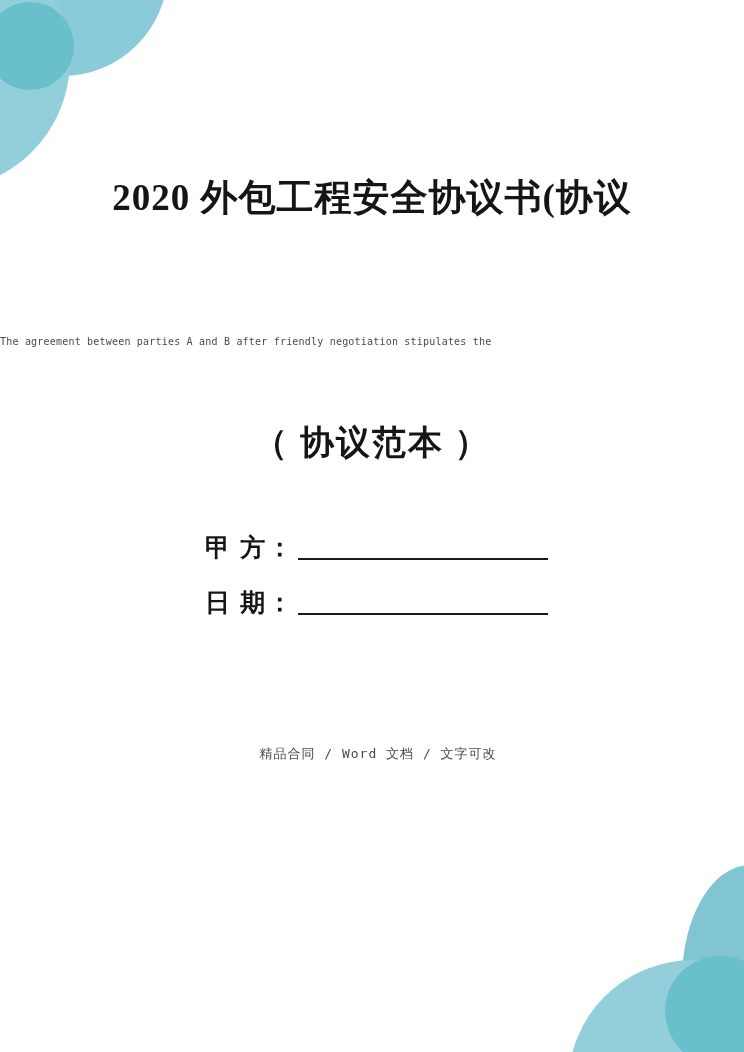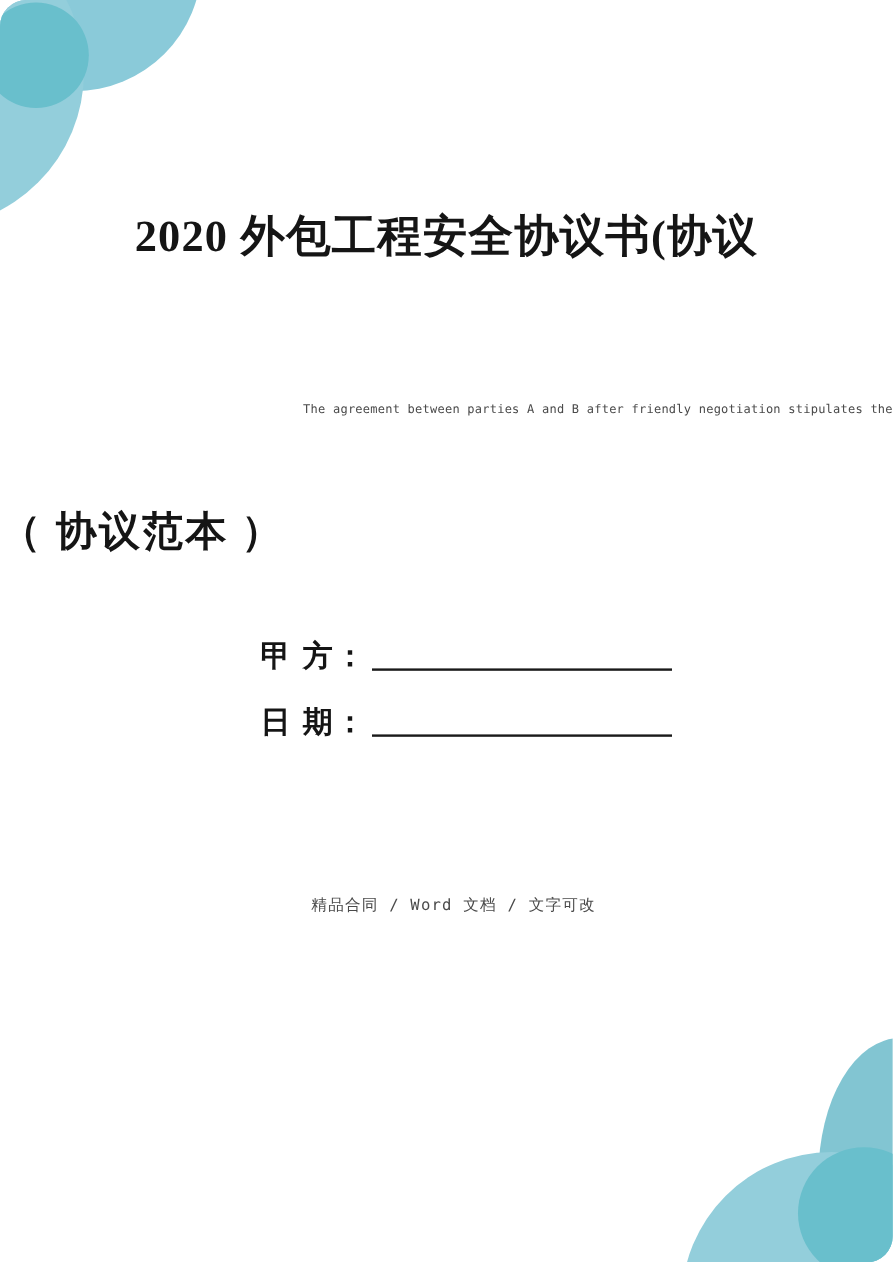--- a/index.html
+++ b/index.html
@@ -4,21 +4,20 @@
 <style>
   * { margin: 0; padding: 0; box-sizing: border-box; }
   html, body { background: #ffffff; }
   .page {
     position: relative;
     width: 744px;
     height: 1052px;
     background: #ffffff;
     overflow: hidden;
     font-family: "Liberation Serif", "DejaVu Serif", serif;
-    border-radius: 22px;
   }
   
   .circle { position: absolute; border-radius: 50%; }
   
   .c-tl-light-top  { left: -44px;  top: -136px; width: 212px; height: 212px; }
   .c-tl-light-left { left: -190px; top: -70px;  width: 260px; height: 260px; }
   .c-tl-dark       { left: -14px;  top: 2px;    width: 88px;  height: 88px;  }
   
   .c-br-tall       { left: 682px;  top: 865px;  width: 136px; height: 230px; }
   .c-br-light      { left: 568px;  top: 960px;  width: 250px; height: 250px; }
@@ -31,39 +30,40 @@
     font-size: 37px;
     font-weight: 700;
     line-height: 60px;
     color: #151515;
     letter-spacing: 1px;
   }
   .title .line { display: block; }
   .subtitle {
     position: absolute;
     left: 0; right: 0; top: 322px;
-    text-align: right;
+    text-align: left;
     font-family: "DejaVu Sans Mono", "Liberation Mono", monospace;
     font-size: 10px;
     letter-spacing: 0.2px;
     line-height: 40px;
     color: #4a4a4a;
     font-weight: 400;
   }
   .template-label {
     position: absolute;
     left: 0; right: 0; top: 420px;
+    text-align: center;
     font-size: 34px;
     font-weight: 700;
     letter-spacing: 2px;
     color: #151515;
   }
   .form {
     position: absolute;
-    left: 217px; top: 520px;
+    left: 205px; top: 520px;
     font-size: 25px;
     font-weight: 700;
     color: #151515;
   }
   .form-row { height: 55px; line-height: 55px; white-space: nowrap; }
   .form-row .label { letter-spacing: 2px; }
   .uline {
     display: inline-block;
     width: 250px;
     border-bottom: 2px solid #1a1a1a;

